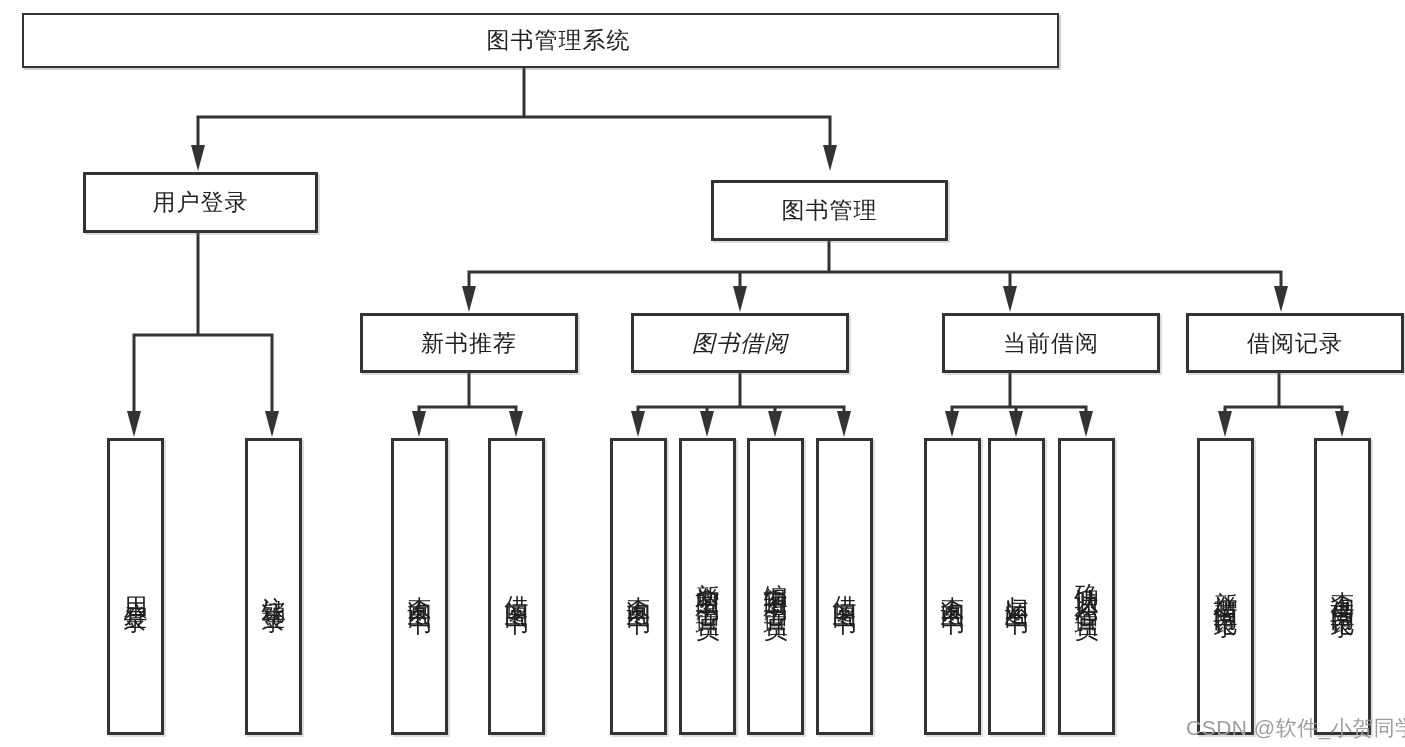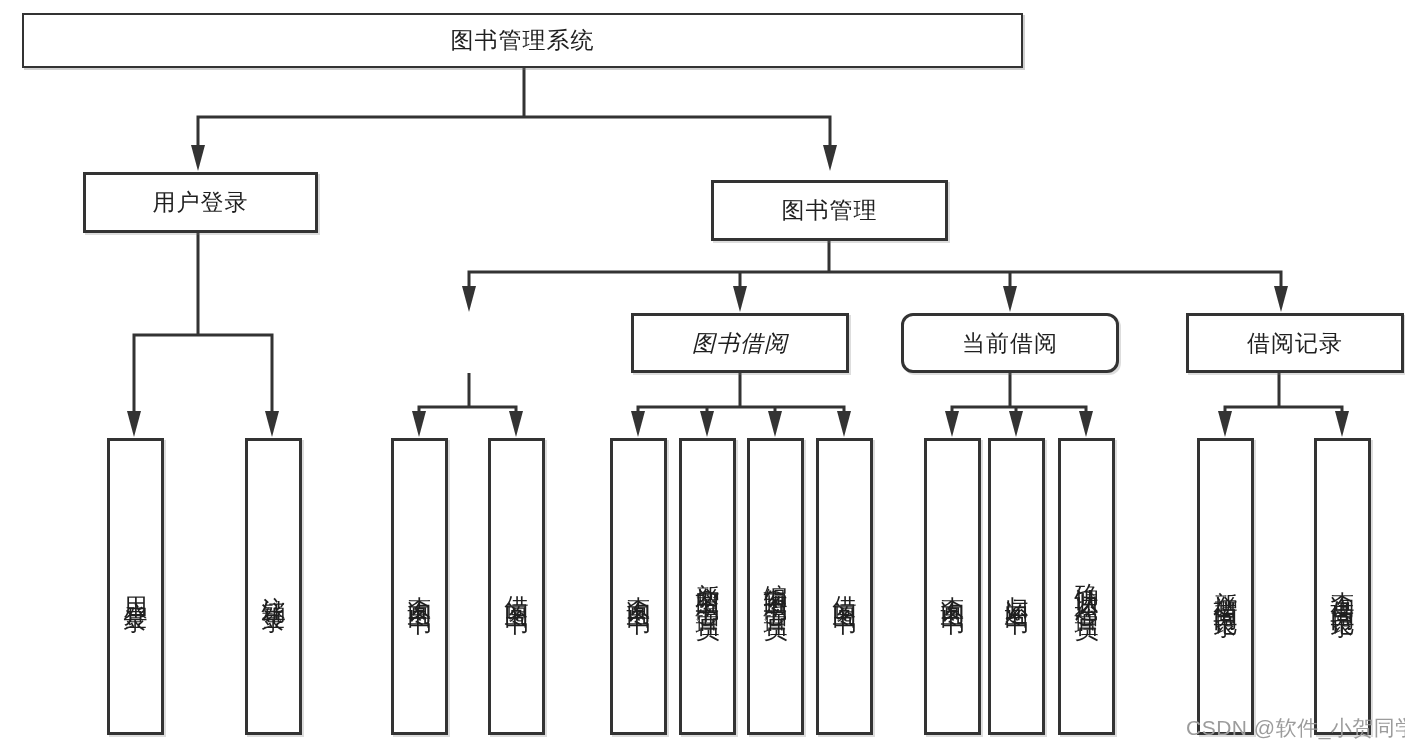--- a/index.html
+++ b/index.html
@@ -15,21 +15,21 @@
     position:absolute;
     background:#ffffff;
     border:3px solid #333333;
     display:flex;align-items:center;justify-content:center;
     color:#1f1f1f;
     z-index:2;
     box-sizing:content-box;
     box-shadow:2px 2px 0 rgba(120,120,120,0.25);
   }
   .node.h{font-size:23px;letter-spacing:1px;}
-  .node.root{border-width:2px;font-size:23px;letter-spacing:1px;box-shadow:2px 2px 0 rgba(120,120,120,0.35);}
+  .node.root{border-width:2px;font-size:23px;letter-spacing:1px;box-shadow:2px 2px 0 rgba(120,120,120,0.35);padding-left:36px;}
   .node.leaf{
     writing-mode:vertical-rl;
     text-orientation:mixed;
     font-size:24px;
     letter-spacing:5px;
     line-height:1;
     padding-top:6px;padding-bottom:6px;
     height:279px !important;
   }
   .watermark{
@@ -91,22 +91,23 @@
       <polygon points="1218,411 1232,411 1225,437"></polygon>
       <polygon points="1335,411 1349,411 1342,437"></polygon>
     </g>
   </svg>
 
   <div class="node root h" style="left:22px;top:13px;width:997px;height:51px;">图书管理系统</div>
 
   <div class="node h" style="left:83px;top:172px;width:229px;height:55px;">用户登录</div>
   <div class="node h" style="left:711px;top:180px;width:231px;height:55px;">图书管理</div>
 
+  <div class="node h" style="left:360px;top:313px;width:212px;height:54px;">新书推荐</div>
   <div class="node h" style="left:631px;top:313px;width:212px;height:54px;font-style:italic;">图书借阅</div>
-  <div class="node h" style="left:901px;top:313px;width:212px;height:54px;border-radius:12px;">当前借阅</div>
+  <div class="node h" style="left:942px;top:313px;width:212px;height:54px;">当前借阅</div>
   <div class="node h" style="left:1170px;top:313px;width:212px;height:54px;margin-left:16px;">借阅记录</div>
 
   <div class="node leaf" style="left:107px;top:438px;width:51px;">用户登录</div>
   <div class="node leaf" style="left:245px;top:438px;width:51px;">注销登录</div>
 
   <div class="node leaf" style="left:391px;top:438px;width:51px;">查询图书</div>
   <div class="node leaf" style="left:488px;top:438px;width:51px;">借阅图书</div>
 
   <div class="node leaf" style="left:610px;top:438px;width:51px;">查询图书</div>
   <div class="node leaf" style="left:679px;top:438px;width:51px;">新增图书（管理员）</div>

